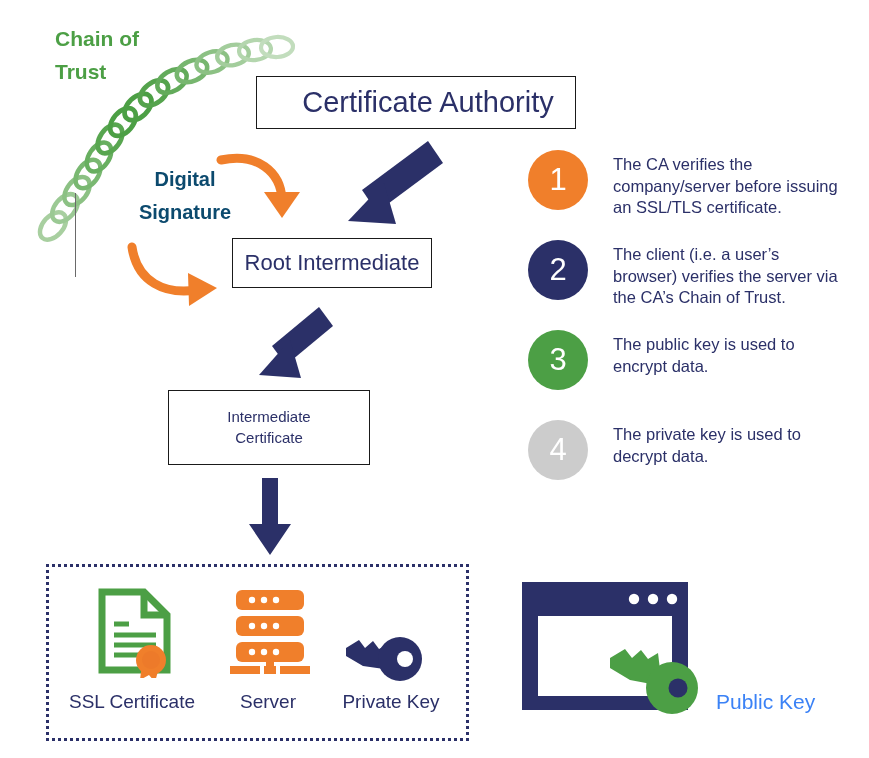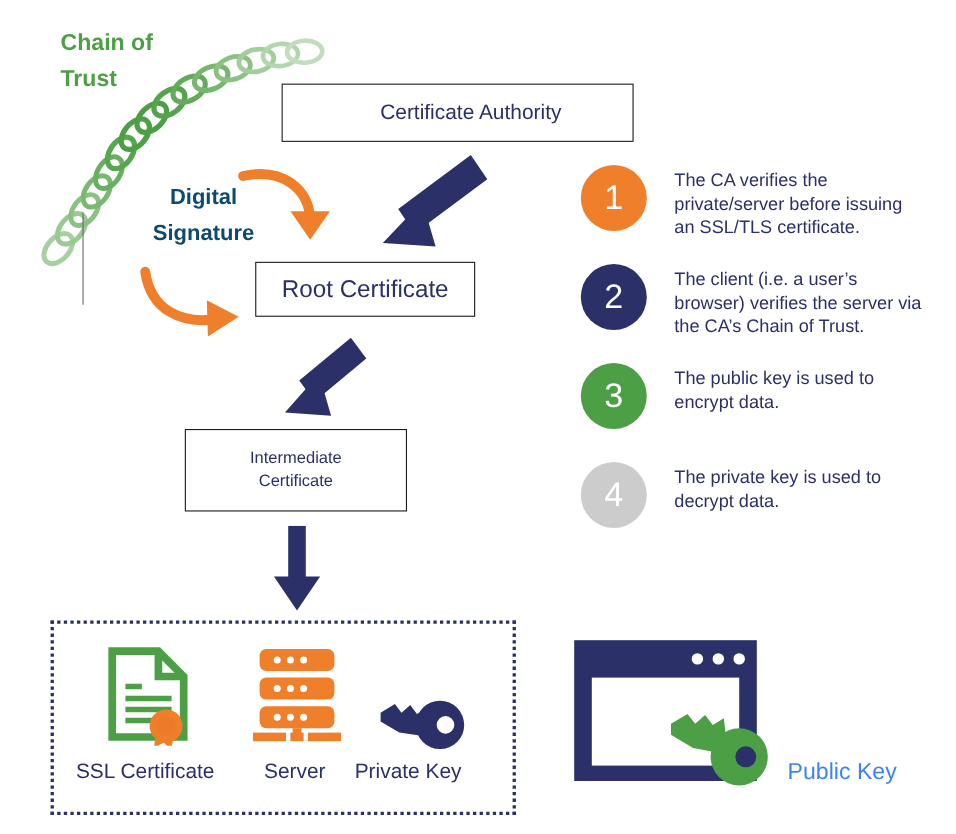--- a/index.html
+++ b/index.html
@@ -58,21 +58,21 @@
     align-items: center;
     justify-content: center;
     text-align: center;
     line-height: 1.35;
   }
   #certificate-authority-box {
     left: 256px;
     top: 76px;
     width: 320px;
     height: 53px;
-    font-size: 19px;
+    font-size: 29px;
     padding-left: 24px;
   }
   #root-certificate-box {
     left: 232px;
     top: 238px;
     width: 200px;
     height: 50px;
     font-size: 22px;
   }
   #intermediate-certificate-box {
@@ -95,21 +95,21 @@
 
   
   .asset-label {
     color: #2B3068;
     font-size: 19px;
     text-align: center;
     white-space: nowrap;
   }
   #ssl-certificate-label { left: 58px; top: 691px; width: 148px; }
   #server-label          { left: 218px; top: 691px; width: 100px; }
-  #private-key-label     { left: 308px; top: 691px; width: 126px; }
+  #private-key-label     { left: 328px; top: 691px; width: 126px; }
 
   #public-key-label {
     left: 716px;
     top: 690px;
     color: #3b82f6;
     font-size: 21px;
     white-space: nowrap;
   }
 
   
@@ -232,21 +232,21 @@
   <svg class="abs" style="left:125px; top:242px; width:110px; height:70px;" viewBox="0 0 110 70">
     <path d="M7 5 C 12 40, 40 53, 72 48" fill="none" stroke="#F07F2B" stroke-width="9" stroke-linecap="round"></path>
     <path d="M63 31 L 92 46 L 64 64 Z" fill="#F07F2B"></path>
   </svg>
 
   <div class="abs cert-box" id="certificate-authority-box">
     <span>Certificate Authority</span>
   </div>
 
   <div class="abs cert-box" id="root-certificate-box">
-    <span>Root Certificate</span>
+    <span>Root Intermediate</span>
   </div>
 
   <div class="abs cert-box" id="intermediate-certificate-box">
     <div>
       <div>Intermediate</div>
       <div>Certificate</div>
     </div>
   </div>
 
   <svg class="abs" style="left:344px; top:139px; width:100px; height:95px;" viewBox="0 0 100 95">
@@ -339,21 +339,21 @@
   </svg>
 
   <div class="abs" id="public-key-label">Public Key</div>
 
   <div class="abs" id="steps-list">
 
     <div class="step-row">
       <div class="step-badge" style="background:#F07F2B;">
         <span>1</span>
       </div>
-      <div class="step-text">The CA verifies the private/server before issuing an SSL/TLS certificate.</div>
+      <div class="step-text">The CA verifies the company/server before issuing an SSL/TLS certificate.</div>
     </div>
 
     <div class="step-row">
       <div class="step-badge" style="background:#2B3068;">
         <span>2</span>
       </div>
       <div class="step-text">The client (i.e. a user’s browser) verifies the server via the CA’s Chain of Trust.</div>
     </div>
 
     <div class="step-row">

